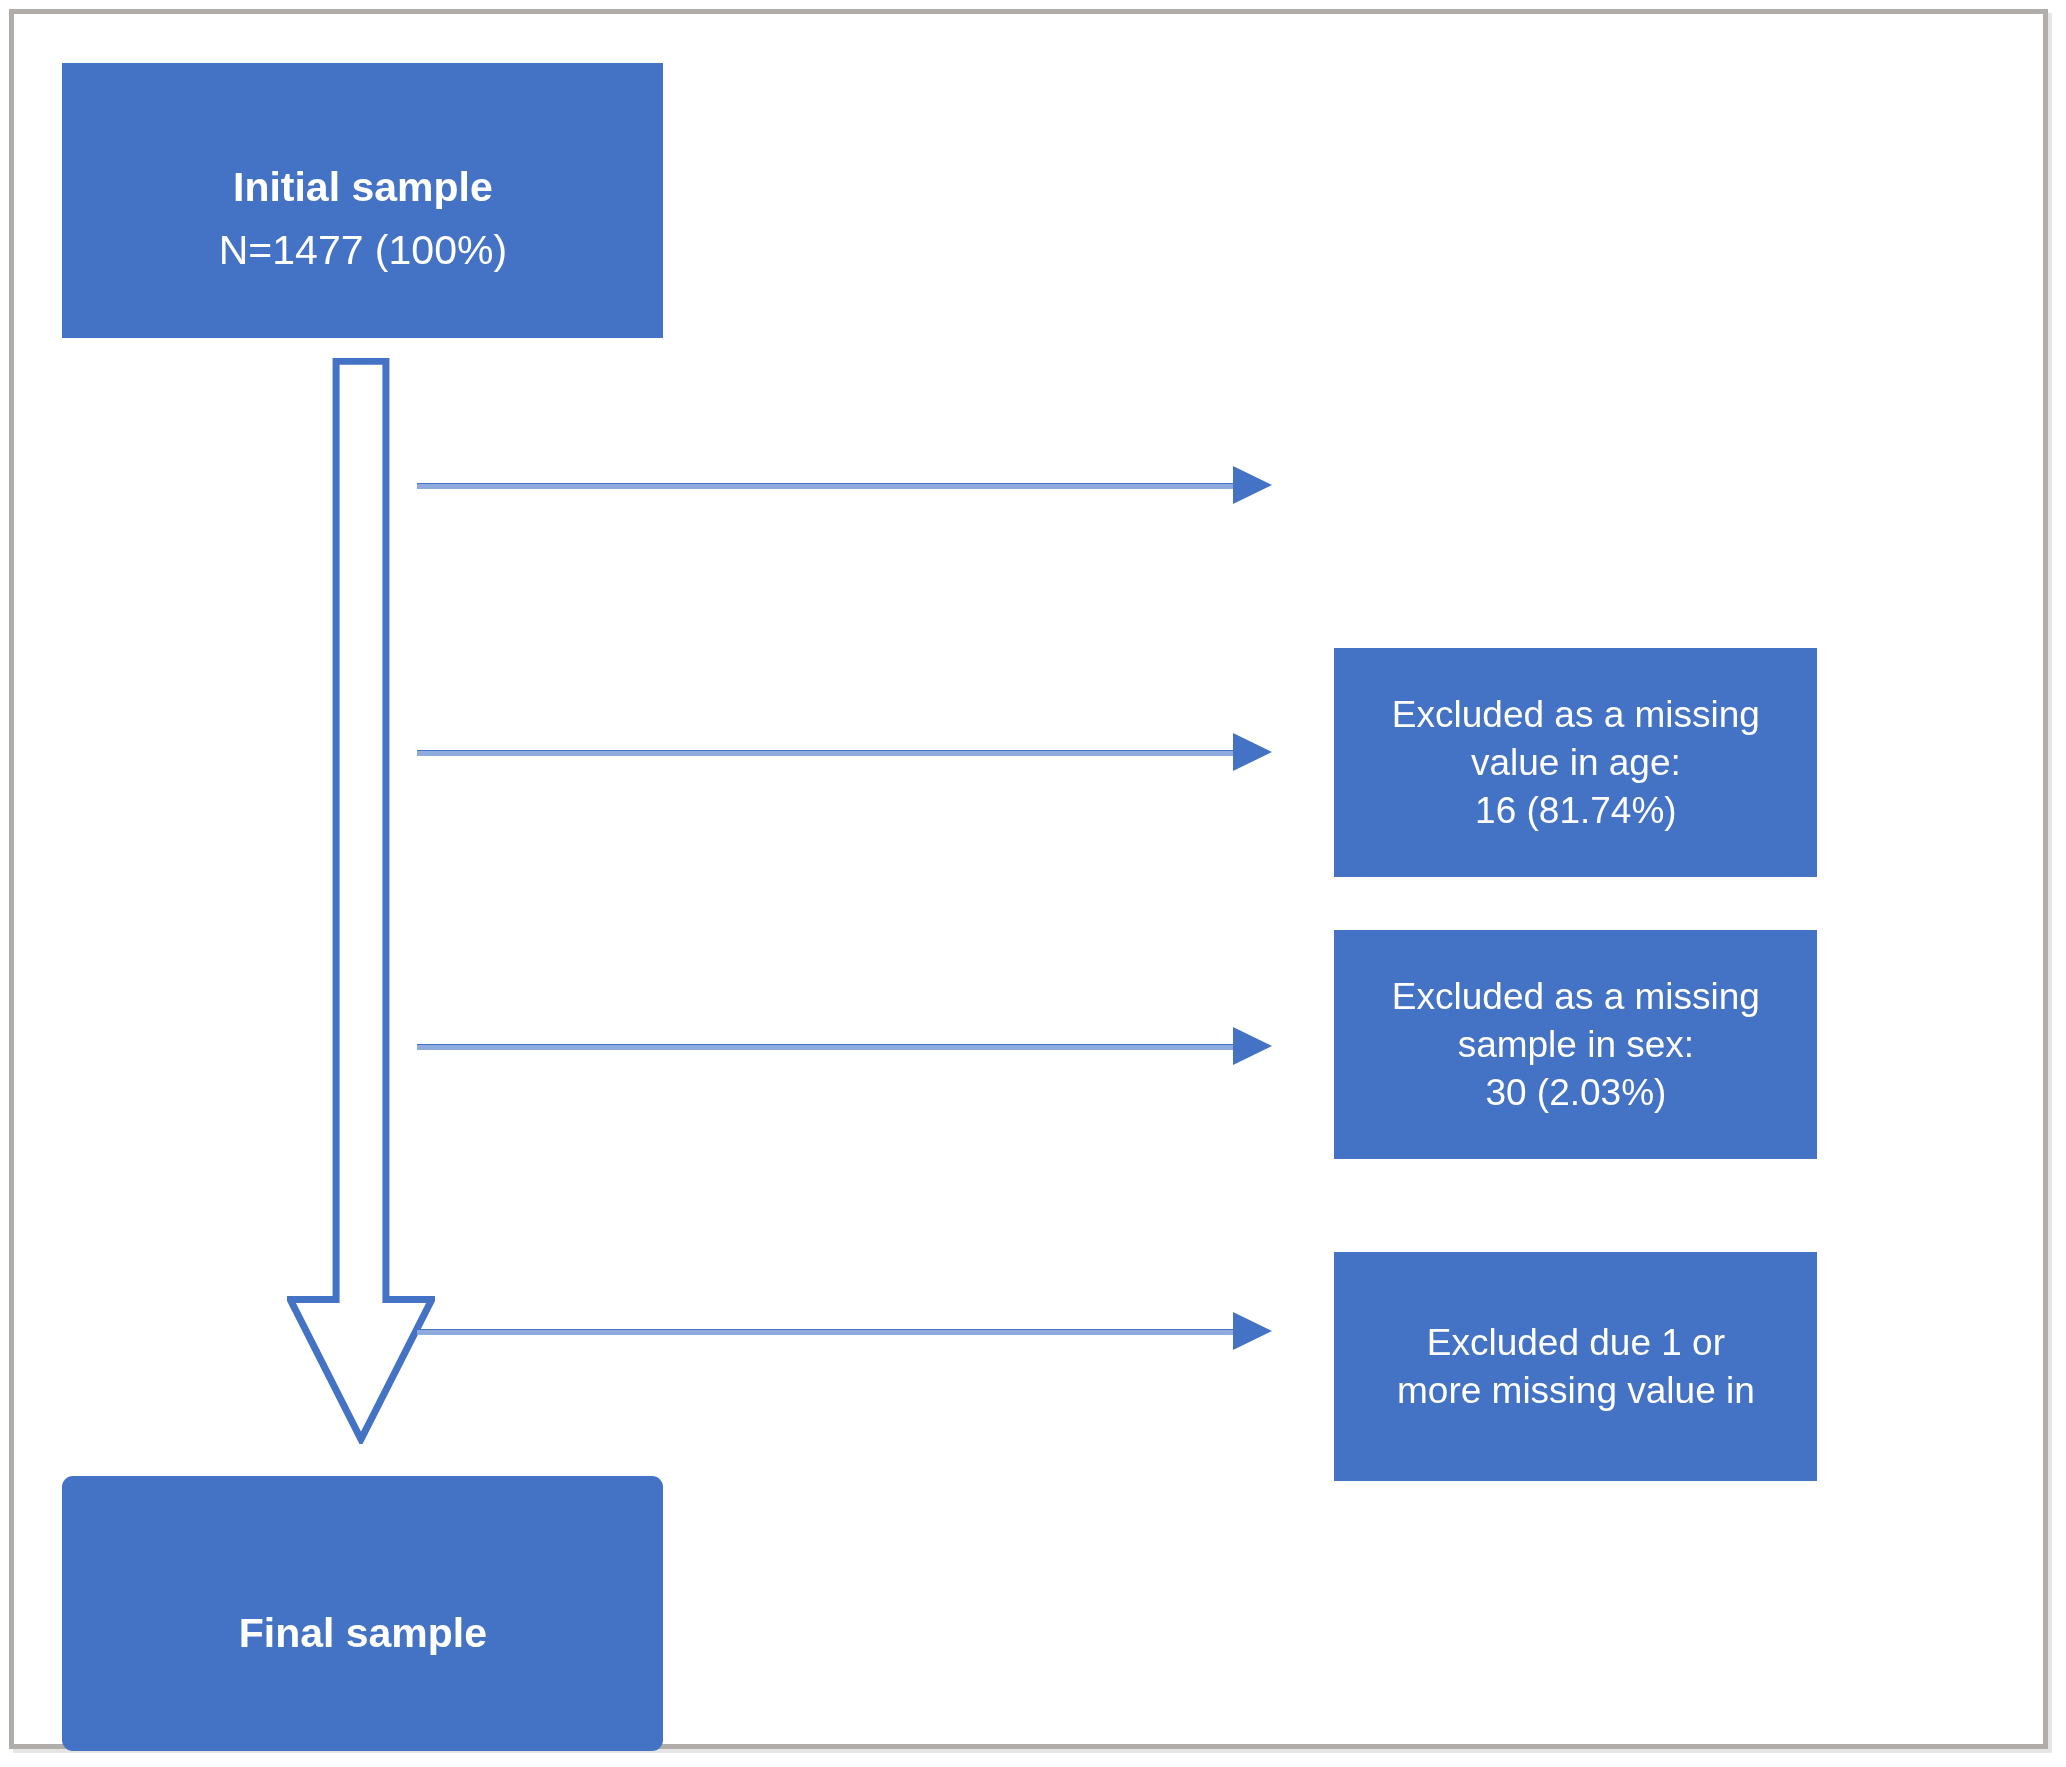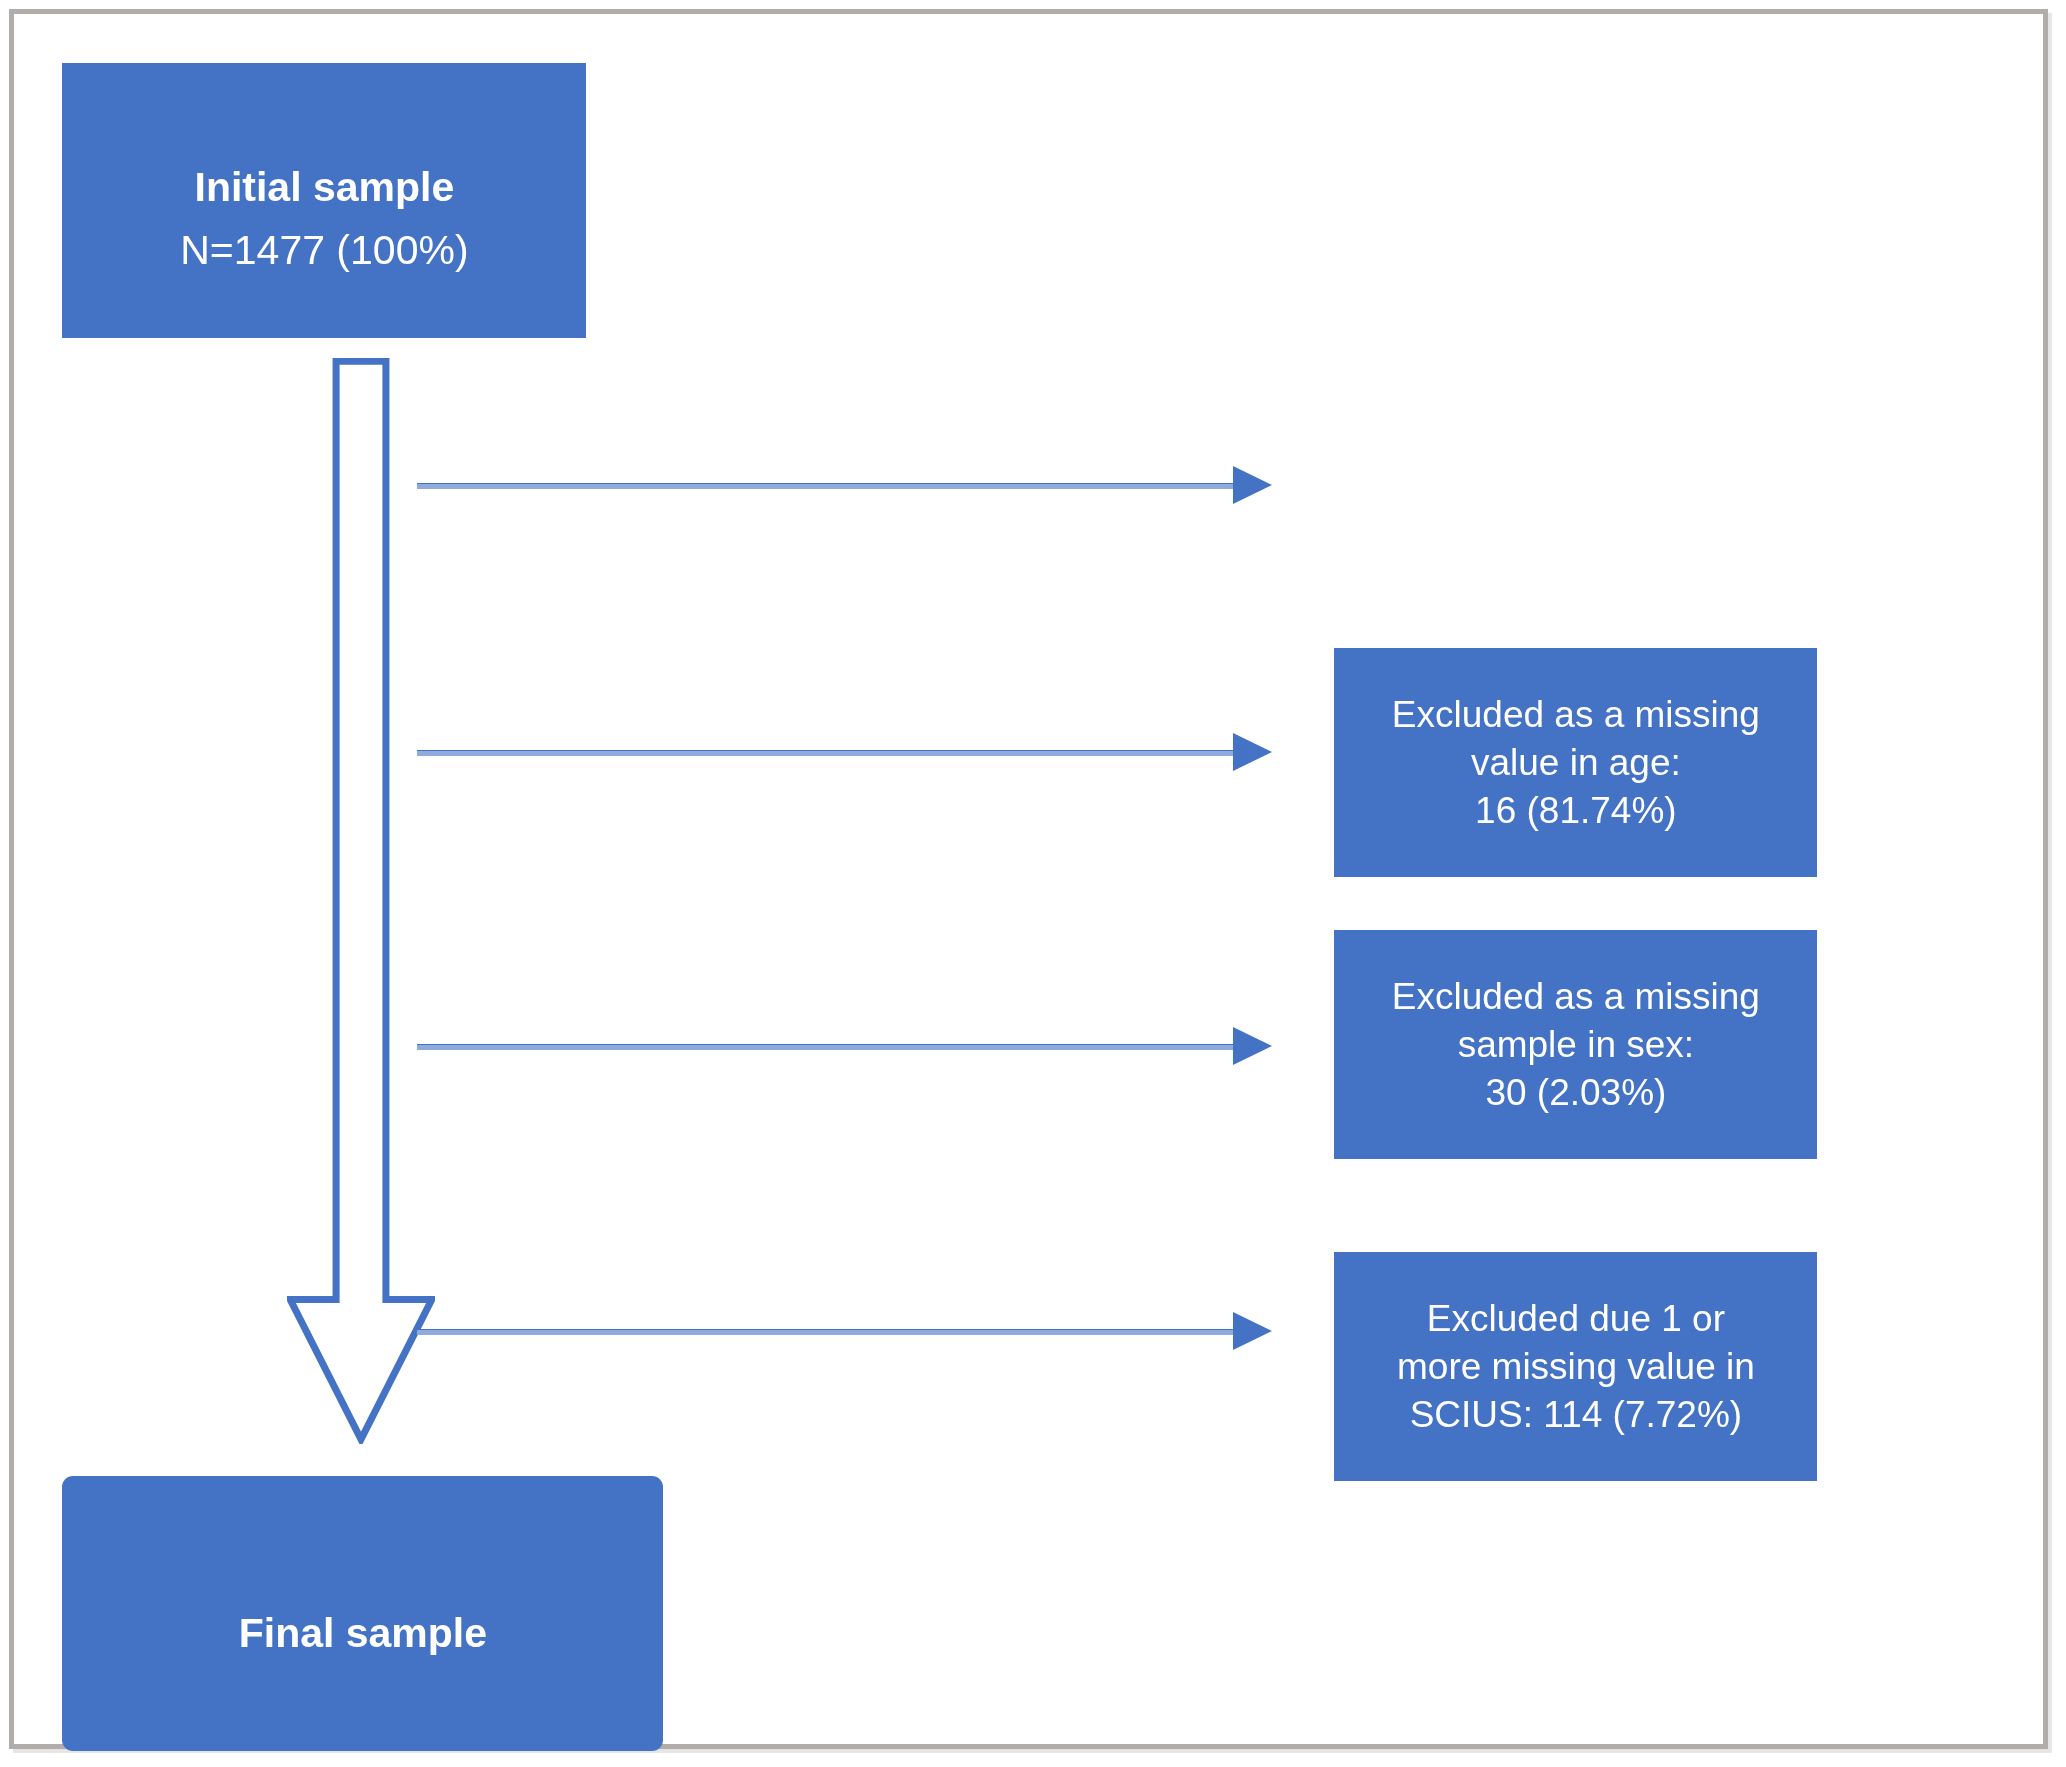--- a/index.html
+++ b/index.html
@@ -44,21 +44,21 @@
 
   .box .l {
     display: block;
     white-space: nowrap;
   }
 
   
   #box-initial {
     left: 48px;
     top: 49px;
-    width: 524px;
+    width: 601px;
     height: 275px;
     font-size: 41px;
     padding-top: 36px;
   }
   #box-final {
     left: 48px;
     top: 1462px;
     width: 601px;
     height: 275px;
     font-size: 41px;
@@ -169,21 +169,20 @@
 
     <div class="box excl" id="box-excl-2">
       <span class="l">Excluded as a missing</span>
       <span class="l">sample in sex:</span>
       <span class="l">30 (2.03%)</span>
     </div>
 
     <div class="box excl" id="box-excl-3">
       <span class="l">Excluded due 1 or</span>
       <span class="l">more missing value in</span>
-      <span class="l">SCIUS: 114 (7.72%)</span>
     </div>
 
     <div class="box" id="box-final">
       <span class="l title-line">Final sample</span>
     </div>
 
   </div>
 </div>
 
 

